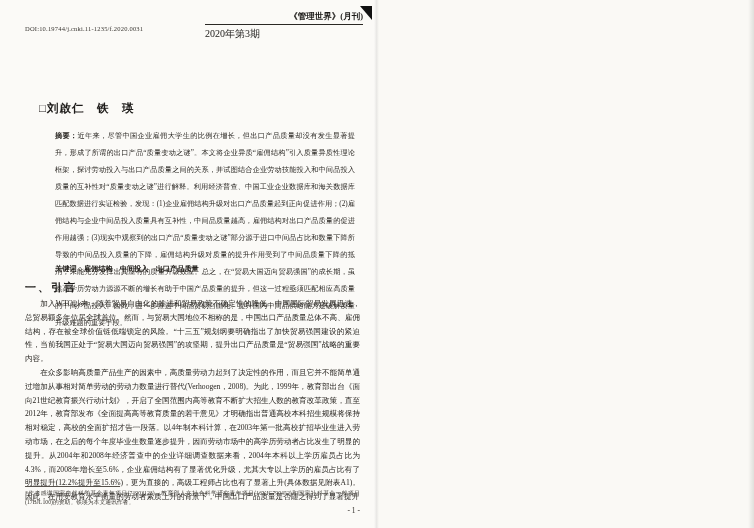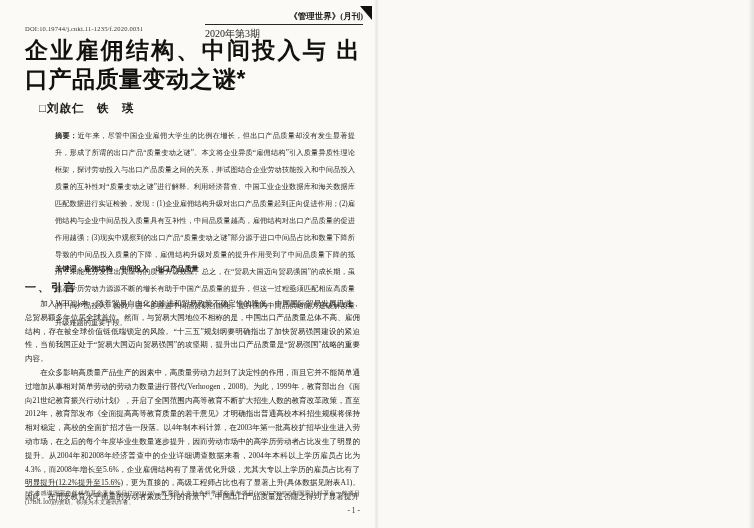--- a/index.html
+++ b/index.html
@@ -46,21 +46,20 @@
 </head>
 <body>
 
 <div id="canvas">
 
   <div class="page" id="left-page">
     <div class="abs doi">DOI:10.19744/j.cnki.11-1235/f.2020.0031</div>
     <div class="abs lp-journal">《管理世界》(月刊)</div>
     <div class="abs lp-rule"></div>
     <div class="abs lp-issue">2020年第3期</div>
-    <div class="abs lp-title jtext">企业雇佣结构、中间投入与 出口产品质量变动之谜*</div>
     <div class="abs lp-authors">□刘啟仁　铁　瑛</div>
     <div class="abs lp-abstract jtext">
       <span class="lbl">摘要：</span><span>近年来，尽管中国企业雇佣大学生的比例在增长，但出口产品质量却没有发生显著提升，形成了所谓的出口产品“质量变动之谜”。本文将企业异质“雇佣结构”引入质量异质性理论框架，探讨劳动投入与出口产品质量之间的关系，并试图结合企业劳动技能投入和中间品投入质量的互补性对“质量变动之谜”进行解释。利用经济普查、中国工业企业数据库和海关数据库匹配数据进行实证检验，发现：(1)企业雇佣结构升级对出口产品质量起到正向促进作用；(2)雇佣结构与企业中间品投入质量具有互补性，中间品质量越高，雇佣结构对出口产品质量的促进作用越强；(3)现实中观察到的出口产品“质量变动之谜”部分源于进口中间品占比和数量下降所导致的中间品投入质量的下降，雇佣结构升级对质量的提升作用受到了中间品质量下降的抵消，未能充分发挥出其应有的质量升级效应。总之，在“贸易大国迈向贸易强国”的成长期，虽然高学历劳动力源源不断的增长有助于中国产品质量的提升，但这一过程亟须匹配相应高质量的中间产品投入。因此，进一步推进中间品贸易自由化、提升国内中间品供给能力是破解质量升级难题的重要手段。</span>
     </div>
     <div class="abs lp-keywords">
       <span class="lbl">关键词：</span><span>雇佣结构　中间投入　出口产品质量</span>
     </div>
     <div class="abs lp-h1">一、引言</div>
     <div class="abs lp-body jtext">
       <p>加入WTO以来，随着贸易自由化的推进和贸易政策不确定性的降低，中国国际贸易发展迅速，总贸易额多年位居全球首位。然而，与贸易大国地位不相称的是，中国出口产品质量总体不高、雇佣结构，存在被全球价值链低端锁定的风险。“十三五”规划纲要明确指出了加快贸易强国建设的紧迫性，当前我国正处于“贸易大国迈向贸易强国”的攻坚期，提升出口产品质量是“贸易强国”战略的重要内容。</p>

